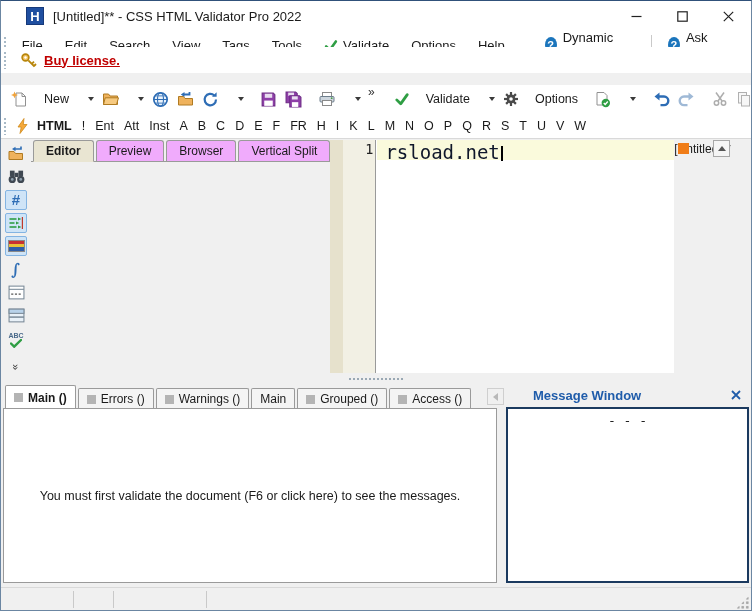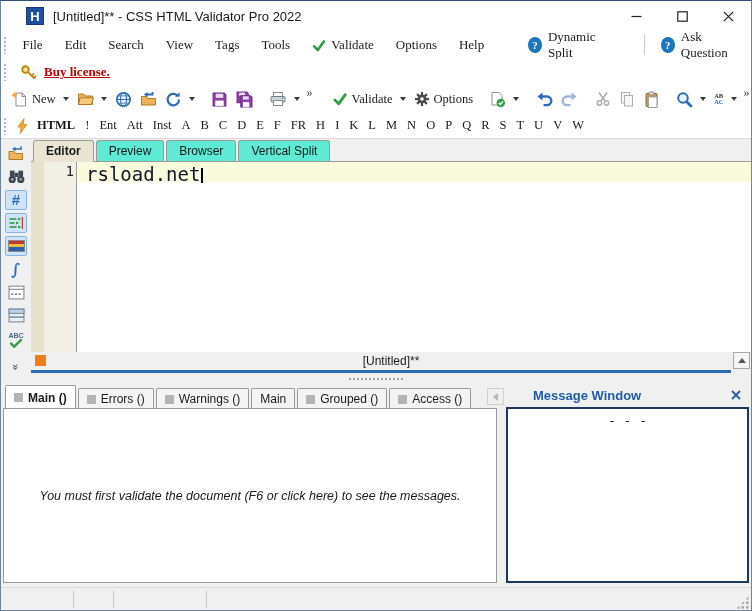--- a/index.html
+++ b/index.html
@@ -14,38 +14,38 @@
 
   
   .titlebar{position:absolute;left:0;top:0;width:100%;height:30px;background:#fff;display:flex;align-items:center;}
   .app-logo{width:18px;height:18px;margin-left:25px;background:#1f4fa0;color:#fff;font-weight:bold;
     font-size:13px;display:flex;align-items:center;justify-content:center;border:1px solid #16397a;}
   .title-text{margin-left:9px;font-size:13px;}
   .win-btns{margin-left:auto;display:flex;height:100%;}
   .win-btn{width:46px;height:100%;display:flex;align-items:center;justify-content:center;}
 
   
-  .bar{position:absolute;left:0;width:100%;background:#fff;display:flex;align-items:center;font-family:Liberation Serif, serif;}
+  .bar{position:absolute;left:0;width:100%;background:#fff;display:flex;align-items:center;}
   .vgrip{width:5px;height:18px;margin:0 4px 0 2px;
     background-image:radial-gradient(circle,#a9bac7 1.1px,transparent 1.4px);background-size:4px 4px;}
   .caret{width:0;height:0;border-left:3.5px solid transparent;border-right:3.5px solid transparent;border-top:4px solid #3a3a3a;margin-left:3px;}
-  .tbtn{display:flex;align-items:center;gap:4px;padding:3px 4px;border-radius:2px;}
+  .tbtn{display:flex;align-items:center;gap:16px;padding:3px 4px;border-radius:2px;}
   .tsep{width:1px;height:18px;background:#dcdcdc;margin:0 4px;}
   .overflow{font-size:12px;color:#333;padding:0 3px;align-self:flex-start;line-height:14px;}
 
   
   .menubar{top:30px;height:28px;}
   .menu-item{padding:4px 11px;display:flex;align-items:center;gap:5px;font-size:13px;}
   .help-circle{width:16px;height:16px;border-radius:50%;background:#1b75bc;color:#fff;font-weight:bold;
     font-size:11px;display:flex;align-items:center;justify-content:center;}
   .menu-help{display:flex;align-items:center;gap:6px;padding:4px 8px;}
   .menu-vsep{width:1px;height:20px;background:#c9c9c9;margin:0 8px;}
 
   
-  .licensebar{top:58px;height:26px;}
+  .licensebar{top:46px;height:26px;}
   .buy-link{color:#c00000;font-weight:bold;text-decoration:underline;font-size:13px;margin-left:6px;}
 
   
   .toolbar{top:84px;height:28px;}
   .tool-label{font-size:12.5px;}
   .replace-ic{display:flex;flex-direction:column;line-height:6.5px;font-size:6.5px;font-weight:bold;color:#333;}
   .replace-ic .r2{color:#2e6db5;}
 
   
   .tagbar{top:112px;height:26px;border-bottom:1px solid #d9d9d9;font-size:12.5px;}
@@ -58,23 +58,23 @@
   .side-btn{width:22px;height:21px;display:flex;align-items:center;justify-content:center;border:1px solid transparent;border-radius:2px;}
   .side-btn.sel{background:#cfe4f7;border-color:#84b4e2;}
   .hash-glyph{color:#2e6db5;font-weight:bold;font-size:15px;}
   .integral-glyph{color:#2e6db5;font-weight:bold;font-size:16px;font-family:"DejaVu Serif",serif;font-style:italic;}
   .abc-ic{display:flex;flex-direction:column;align-items:center;line-height:7px;}
   .abc-ic span{font-size:7px;font-weight:bold;color:#4a6a8a;letter-spacing:0;}
   .side-overflow{transform:rotate(90deg);font-size:11px;color:#333;margin-top:6px;}
   .flag-ic{width:17px;height:12px;display:flex;flex-direction:column;border:1px solid #8a8a8a;}
   .flag-ic div{flex:1;}
 
-  .editor-col{flex:1;display:flex;flex-direction:column;position:relative;justify-content:center;}
+  .editor-col{flex:1;display:flex;flex-direction:row;position:relative;justify-content:center;}
   .edit-tabs{height:22px;display:flex;align-items:flex-end;gap:2px;padding-left:2px;border-bottom:1px solid #9a9a9a;background:#f0f0f0;}
-  .etab{border:1px solid #9a9a9a;border-bottom:none;border-radius:3px 3px 0 0;background:#5eead4;
+  .etab{border:1px solid #9a9a9a;border-bottom:none;border-radius:3px 3px 0 0;background:#f0abfc;
     padding:3px 12px 3px;font-size:12px;height:21px;}
   .etab.active{background:#e9e5d2;font-weight:bold;height:22px;margin-bottom:-1px;border-bottom:1px solid #e9e5d2;}
 
   .code-wrap{flex:1;position:relative;background:#fff;overflow:hidden;}
   .margin-strip{position:absolute;left:0;top:0;bottom:0;width:13px;background:#e6e1cc;}
   .num-col{position:absolute;left:13px;top:0;bottom:0;width:33px;background:#f2f0e4;border-right:1px solid #9a9a9a;}
   .cur-line{position:absolute;left:47px;right:0;top:0;height:20px;background:#fafadc;}
   .line-num{position:absolute;left:13px;top:1px;width:30px;text-align:right;
     font-family:"DejaVu Sans Mono",monospace;font-size:13.5px;color:#222;}
   .code-line{position:absolute;left:55px;top:1px;font-family:"DejaVu Sans Mono",monospace;font-size:19px;color:#0f172a;}
@@ -98,21 +98,21 @@
   .rtab{display:flex;align-items:center;gap:5px;border:1px solid #9a9a9a;border-bottom:none;border-radius:2px 2px 0 0;
     background:#f4f4f4;padding:3px 8px;height:21px;font-size:12px;margin-right:2px;white-space:nowrap;}
   .rtab.active{background:#fff;font-weight:bold;height:25px;border-bottom:1px solid #fff;margin-bottom:-1px;}
   .sq{width:9px;height:9px;background:#b4b4b4;}
   .rnav{display:flex;align-items:center;gap:3px;margin-left:14px;margin-bottom:4px;}
   .rnav-btn{width:17px;height:17px;display:flex;align-items:center;justify-content:center;background:#f0f0f0;border:1px solid #cfcfcf;}
   .tri-left{width:0;height:0;border-top:4px solid transparent;border-bottom:4px solid transparent;border-right:5px solid #b8b8b8;}
   .tri-right{width:0;height:0;border-top:4px solid transparent;border-bottom:4px solid transparent;border-left:5px solid #1a1a1a;}
   .tri-down{width:0;height:0;border-left:4px solid transparent;border-right:4px solid transparent;border-top:5px solid #1a1a1a;}
   .results-content{position:absolute;left:0;top:24px;right:0;bottom:0;background:#fff;border:1px solid #9a9a9a;
-    display:flex;align-items:center;justify-content:center;font-size:12.5px;font-style:italic;}
+    display:flex;align-items:center;justify-content:center;font-size:12.5px;}
 
   .message-window{position:absolute;left:505px;top:0;width:243px;height:199px;background:#f0f0f0;}
   .mw-header{height:23px;display:flex;align-items:center;padding:0 8px 0 27px;}
   .mw-title{color:#1f5caa;font-weight:bold;font-size:13px;}
   .mw-close{margin-left:auto;}
   .mw-content{position:absolute;left:0;top:23px;right:0;bottom:0;background:#fff;border:2px solid #1b3a5f;
     padding:4px 6px;font-family:"DejaVu Sans Mono",monospace;font-size:13px;color:#222;}
 
   
   .statusbar{position:absolute;left:0;top:586px;width:100%;height:24px;background:#f0f0f0;border-top:1px solid #d9d9d9;}

